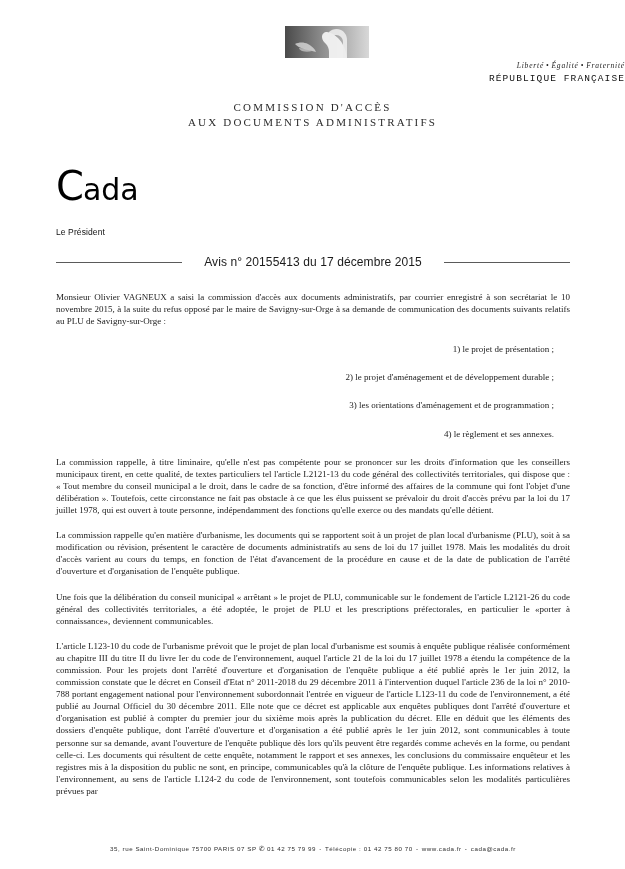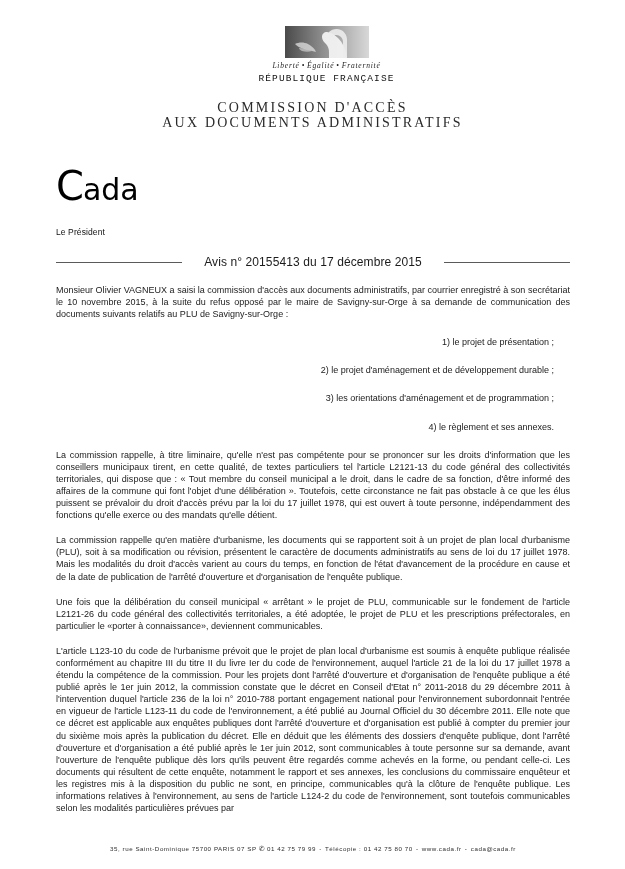--- a/index.html
+++ b/index.html
@@ -21,21 +21,21 @@
     overflow: hidden;
     box-sizing: border-box;
   }
 
   
   .emblem-block {
     position: absolute;
     left: 0;
     right: 0;
     top: 26px;
-    text-align: center;
+    text-align: right;
     padding-left: 28px;
   }
   .marianne {
     width: 84px;
     height: 32px;
     margin: 0 auto;
     display: block;
   }
   .devise {
     margin-top: 3px;
@@ -61,21 +61,21 @@
   .commission {
     position: absolute;
     left: 0;
     right: 0;
     top: 100px;
     text-align: center;
     font-family: "Liberation Serif", serif;
     color: #2b2b2b;
   }
   .commission .line {
-    font-size: 14px;
+    font-size: 11px;
     letter-spacing: 2.2px;
     line-height: 15px;
     white-space: nowrap;
   }
 
   
   .wordmark {
     position: absolute;
     left: 56px;
     top: 166px;
@@ -124,22 +124,23 @@
     font-size: 12px;
     color: #1b1b1b;
     white-space: nowrap;
     letter-spacing: 0.1px;
   }
 
   
   .body {
     position: absolute;
     left: 56px;
-    top: 284px;
+    top: 291px;
     width: 514px;
+    font-family: Liberation Serif, serif;
   }
   .body p {
     margin: 0 0 13px 0;
     font-size: 9px;
     line-height: 12.1px;
     text-align: justify;
     color: #1b1b1b;
     letter-spacing: 0.01px;
   }
   .body p.tight {

